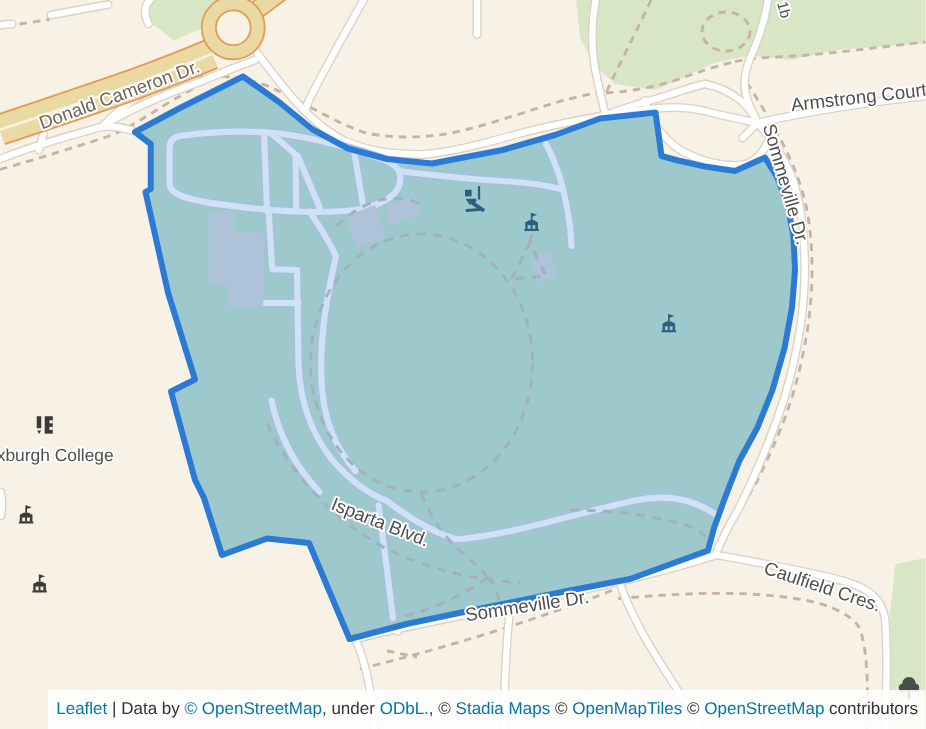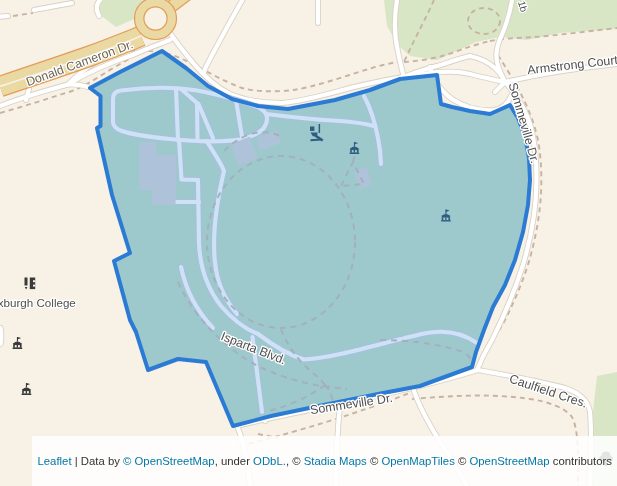--- a/index.html
+++ b/index.html
@@ -250,15 +250,15 @@
 
 <text class="halo" transform="translate(252,352) rotate(21.5)" text-anchor="middle" font-size="12.4">Isparta Blvd.</text>
 
 <text class="halo" transform="translate(547,395) rotate(18.5)" text-anchor="middle" font-size="12.4">Caulfield Cres.</text>
 
 <text class="halo" x="-17" y="307" font-size="11.6" fill="#4d4d4d">Roxburgh College</text>
 
 <text class="halo" transform="translate(518,2) rotate(75)" font-size="10" fill="#777777">1b</text>
 </svg>
 
-<div style="position:absolute;right:0;bottom:0;background:rgba(255,255,255,0.85);padding:16px 5px;font-size:11.35px;line-height:18.5px;color:#333;white-space:nowrap;">
+<div style="position:absolute;right:0;bottom:0;background:rgba(255,255,255,0.85);padding:4px 5px;font-size:11.35px;line-height:18.5px;color:#333;white-space:nowrap;">
 <span style="color:#0078A8">Leaflet</span> | Data by <span style="color:#0078A8">© OpenStreetMap</span>, under <span style="color:#0078A8">ODbL.</span>, © <span style="color:#0078A8">Stadia Maps</span> © <span style="color:#0078A8">OpenMapTiles</span> © <span style="color:#0078A8">OpenStreetMap</span> contributors</div>
 </div>
 
 </body></html>

